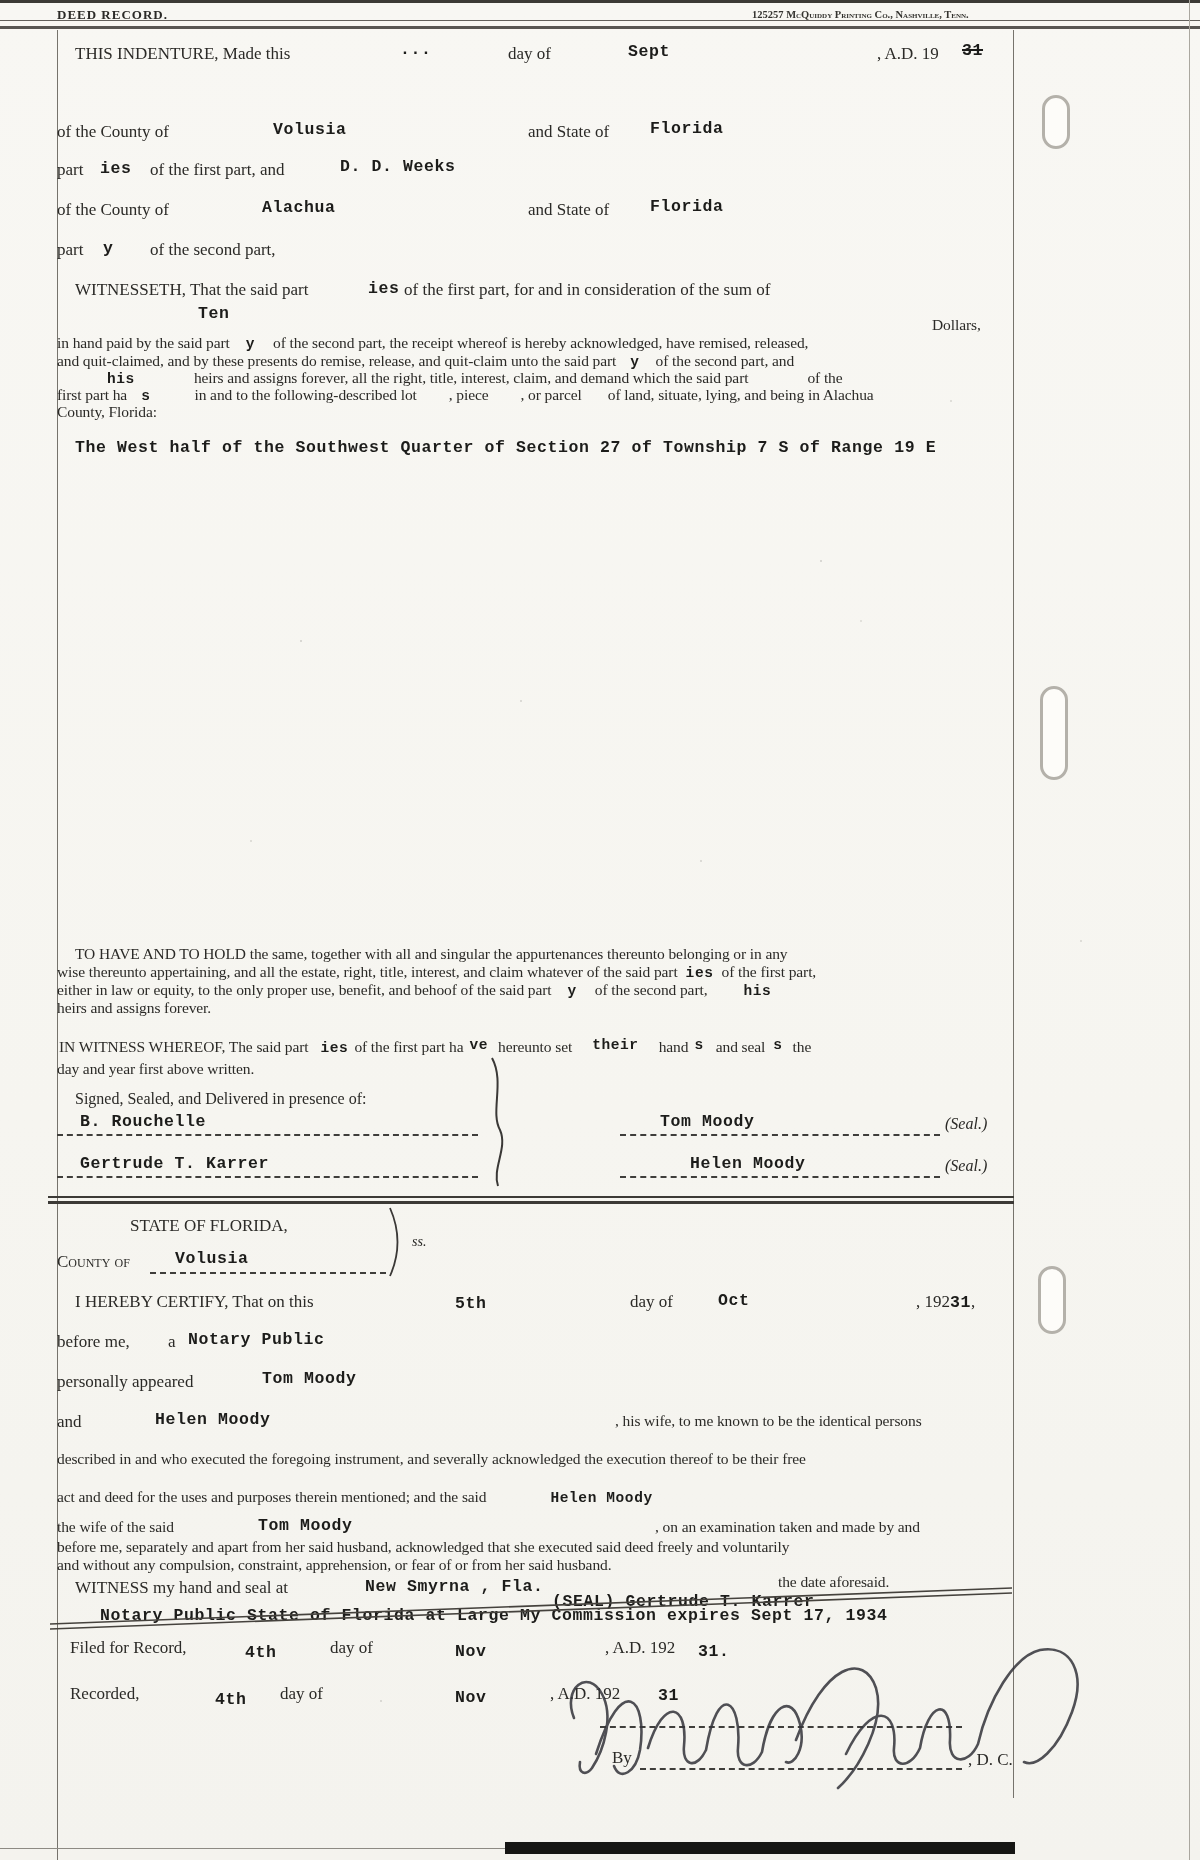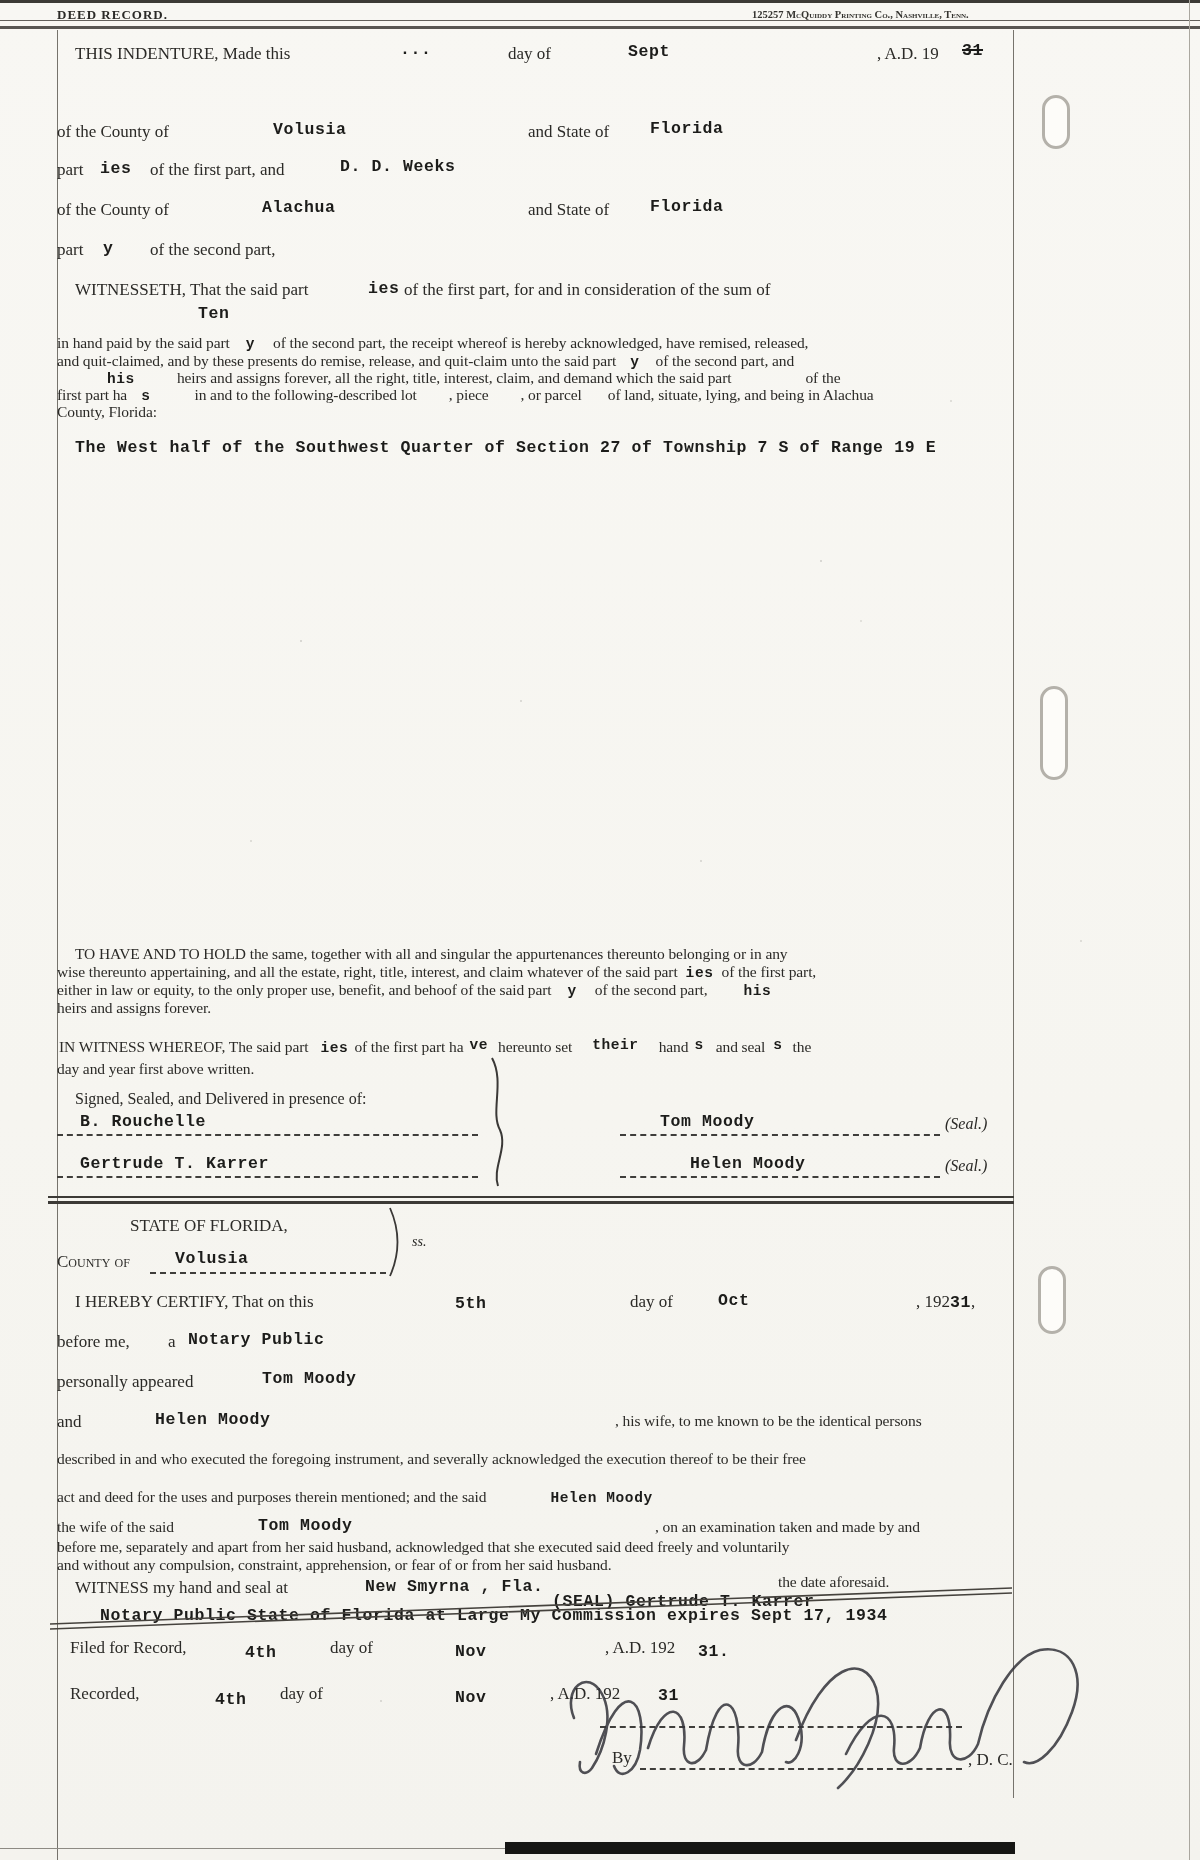--- a/index.html
+++ b/index.html
@@ -94,35 +94,38 @@
   </div>
 
   <div class="l" style="left:0;top:280px;width:100%;height:24px">
     <span class="x p pl" style="left:75px">WITNESSETH, That the said part</span>
     <span class="x t" style="left:368px;top:-1px">ies</span>
     <span class="x p pl" style="left:404px">of the first part, for and in consideration of the sum of</span>
   </div>
   <div class="l" style="left:0;top:304px;width:100%;height:22px">
     <span class="x t" style="left:198px">Ten</span>
   </div>
+  <div class="l" style="left:0;top:316px;width:100%;height:22px">
+    <span class="x p pp" style="left:932px">Dollars,</span>
+  </div>
 
   <div class="l" style="left:57px;top:334px">
     <span class="p pp">in hand paid by the said part</span>
     <span class="t ts" style="margin-left:12px">y</span>
     <span class="p pp" style="margin-left:14px">of the second part, the receipt whereof is hereby acknowledged, have remised, released,</span>
   </div>
   <div class="l" style="left:57px;top:352px">
     <span class="p pp">and quit-claimed, and by these presents do remise, release, and quit-claim unto the said part</span>
     <span class="t ts" style="margin-left:10px">y</span>
     <span class="p pp" style="margin-left:12px">of the second part, and</span>
   </div>
   <div class="l" style="left:57px;top:369px">
     <span class="t ts" style="margin-left:50px">his</span>
-    <span class="p pp" style="margin-left:38px">heirs and assigns forever, all the right, title, interest, claim, and demand which the said part</span>
-    <span class="p pp" style="margin-left:70px">of the</span>
+    <span class="p pp" style="margin-left:55px">heirs and assigns forever, all the right, title, interest, claim, and demand which the said part</span>
+    <span class="p pp" style="margin-left:55px">of the</span>
   </div>
   <div class="l" style="left:57px;top:386px">
     <span class="p pp">first part ha</span>
     <span class="t ts" style="margin-left:10px">s</span>
     <span class="p pp" style="margin-left:40px">in and to the following-described lot</span>
     <span class="p pp" style="margin-left:28px">, piece</span>
     <span class="p pp" style="margin-left:28px">, or parcel</span>
     <span class="p pp" style="margin-left:22px">of land, situate, lying, and being in Alachua</span>
   </div>
   <div class="l" style="left:57px;top:403px">

